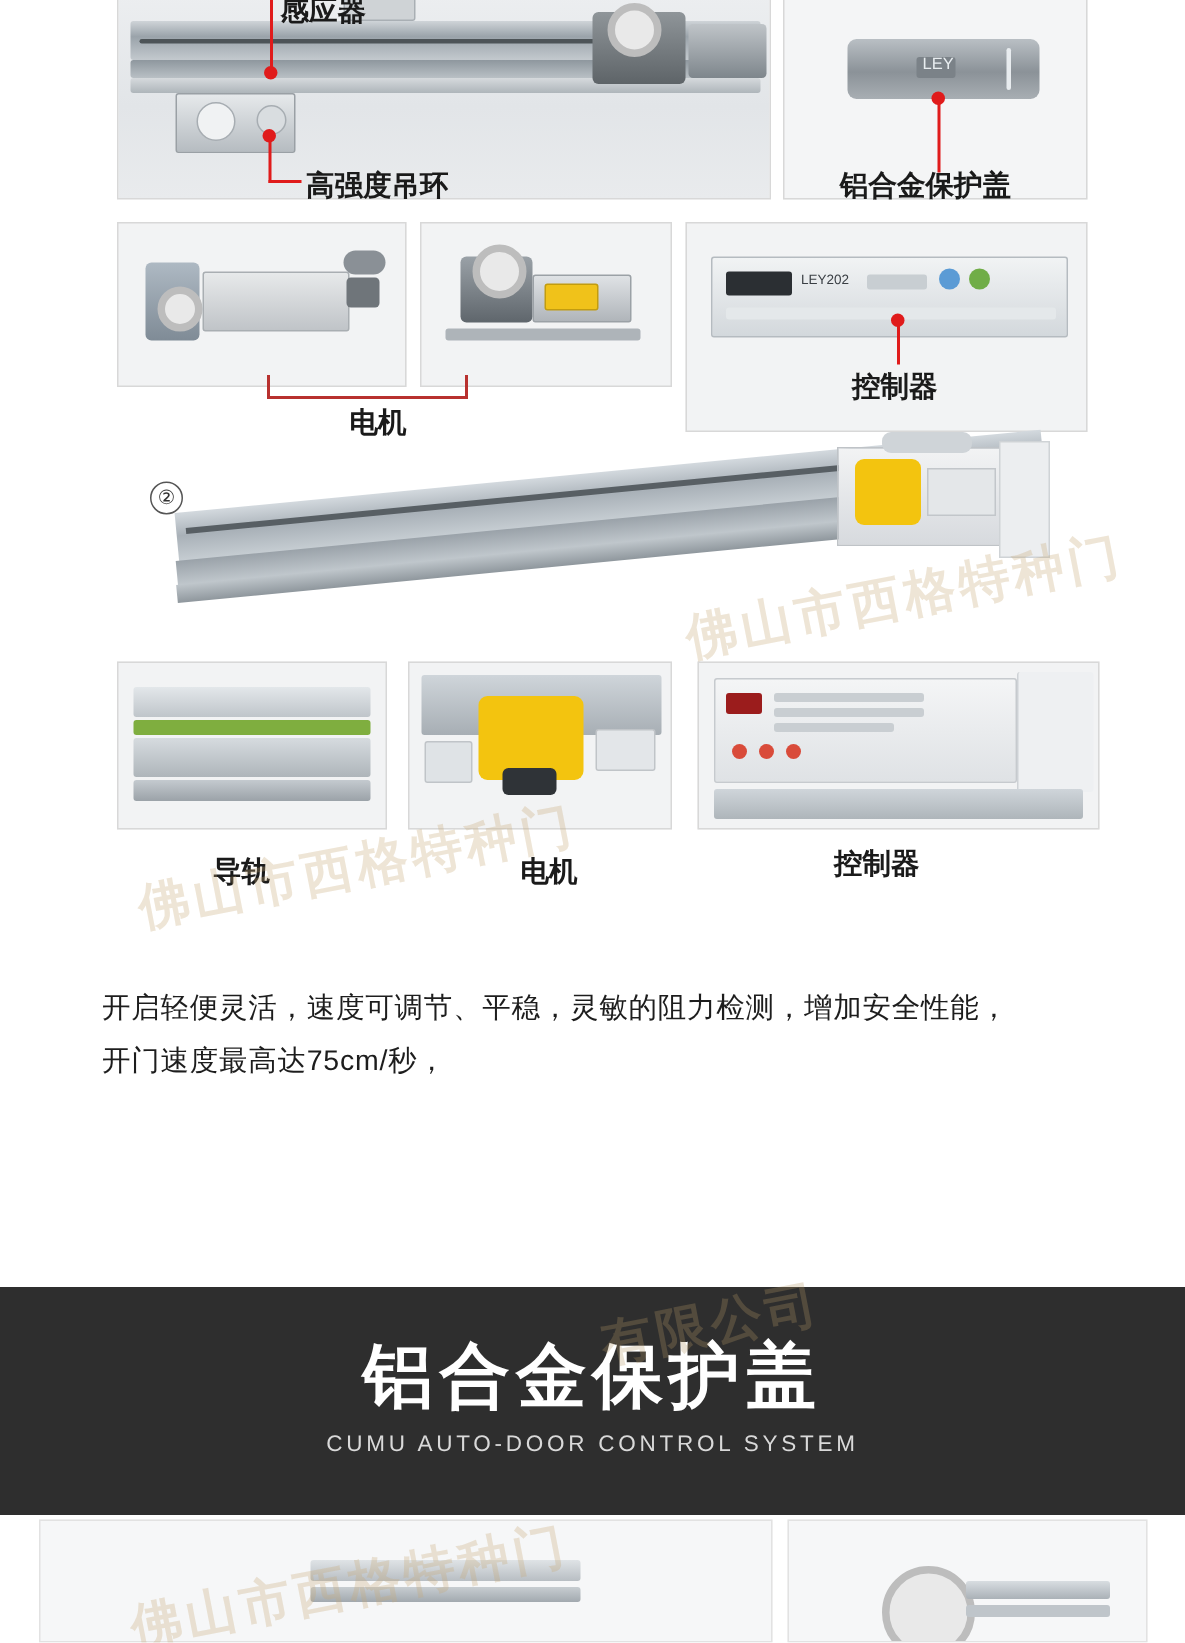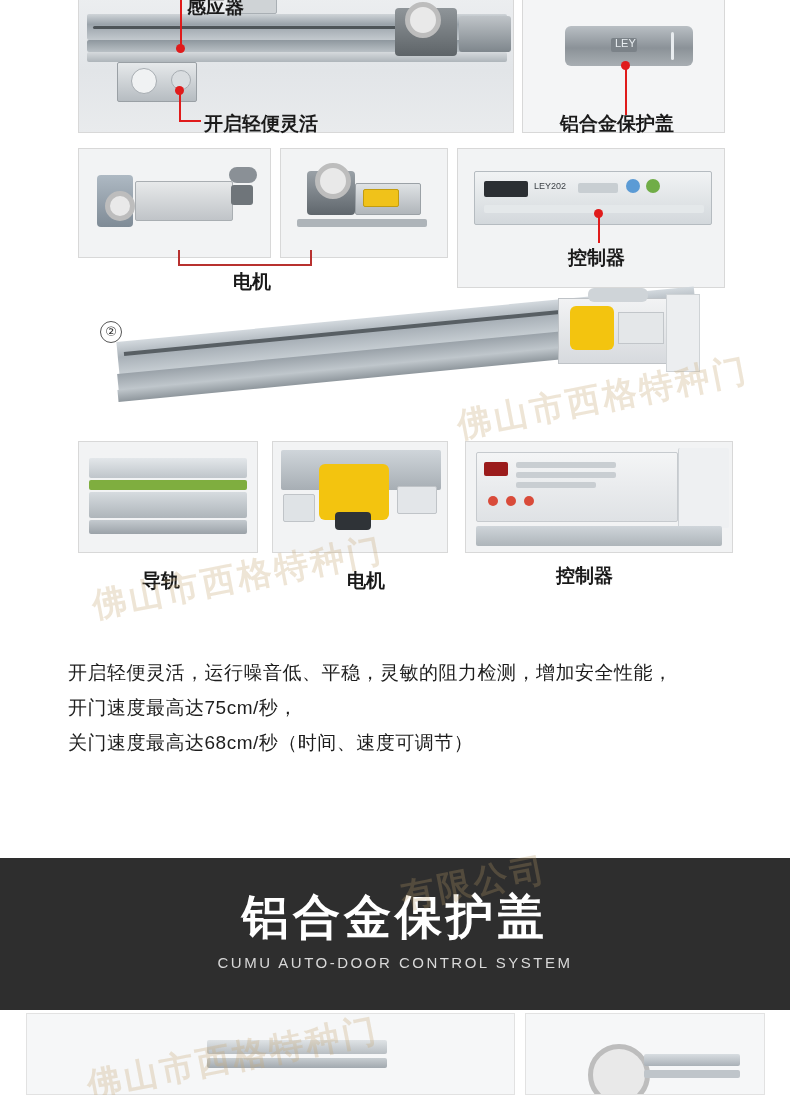--- a/index.html
+++ b/index.html
@@ -212,21 +212,21 @@
       <div class="railbar" style="left:150px; top:2px; width:46px; height:14px; background:#cfd3d6; border:1px solid #a9afb4;"></div>
     </div>
 
     <div class="reddot" style="left:176px; top:44px;"></div>
     <div class="redline" style="left:180px; top:0px; width:2px; height:46px;"></div>
     <div class="label-cn" style="left:187px; top:-6px;">感应器</div>
 
     <div class="reddot" style="left:175px; top:86px;"></div>
     <div class="redline" style="left:179px; top:90px; width:2px; height:32px;"></div>
     <div class="redline" style="left:179px; top:120px; width:22px; height:2px;"></div>
-    <div class="label-cn" style="left:204px; top:111px;">开启轻便灵活</div>
+    <div class="label-cn" style="left:204px; top:111px;">高强度吊环</div>
 
     <div class="frame f-cover">
       <div class="railbar" style="left:42px; top:30px; width:128px; height:40px; background:linear-gradient(180deg,#b9bfc4,#8b9298 55%,#a8aeb3); border-radius:6px;"></div>
       <div class="railbar" style="left:148px; top:36px; width:3px; height:28px; background:#e8ecef;"></div>
       <div class="railbar" style="left:88px; top:42px; width:26px; height:14px; background:#7b8288; border-radius:2px;"></div>
       <div style="position:absolute; left:92px; top:41px; color:#e8edf0; font-size:11px; ">LEY</div>
     </div>
     <div class="reddot" style="left:621px; top:61px;"></div>
     <div class="redline" style="left:625px; top:65px; width:2px; height:50px;"></div>
     <div class="label-cn" style="left:560px; top:111px;">铝合金保护盖</div>
@@ -309,23 +309,22 @@
 
     <div class="label-cn" style="left:142px; top:568px;text-align:right;">导轨</div>
     <div class="label-cn" style="left:347px; top:568px;">电机</div>
     <div class="label-cn" style="left:556px; top:563px;">控制器</div>
   </div>
 
   <div class="watermark wm1">佛山市西格特种门</div>
   <div class="watermark wm2">佛山市西格特种门</div>
 
   <div class="desc">
-    <p>开启轻便灵活，运行噪音低、平稳，灵敏的阻力检测，增加安全性能，</p>
+    <p>开启轻便灵活，速度可调节、平稳，灵敏的阻力检测，增加安全性能，</p>
     <p>开门速度最高达75cm/秒，</p>
-    <p>关门速度最高达68cm/秒（时间、速度可调节）</p>
   </div>
 
   <div class="banner">
     <div class="banner-title">铝合金保护盖</div>
     <div class="banner-sub">CUMU AUTO-DOOR CONTROL SYSTEM</div>
   </div>
   <div class="watermark wm3">有限公司</div>
 
   <div class="bottom-area"></div>
   <div class="card card-left">

